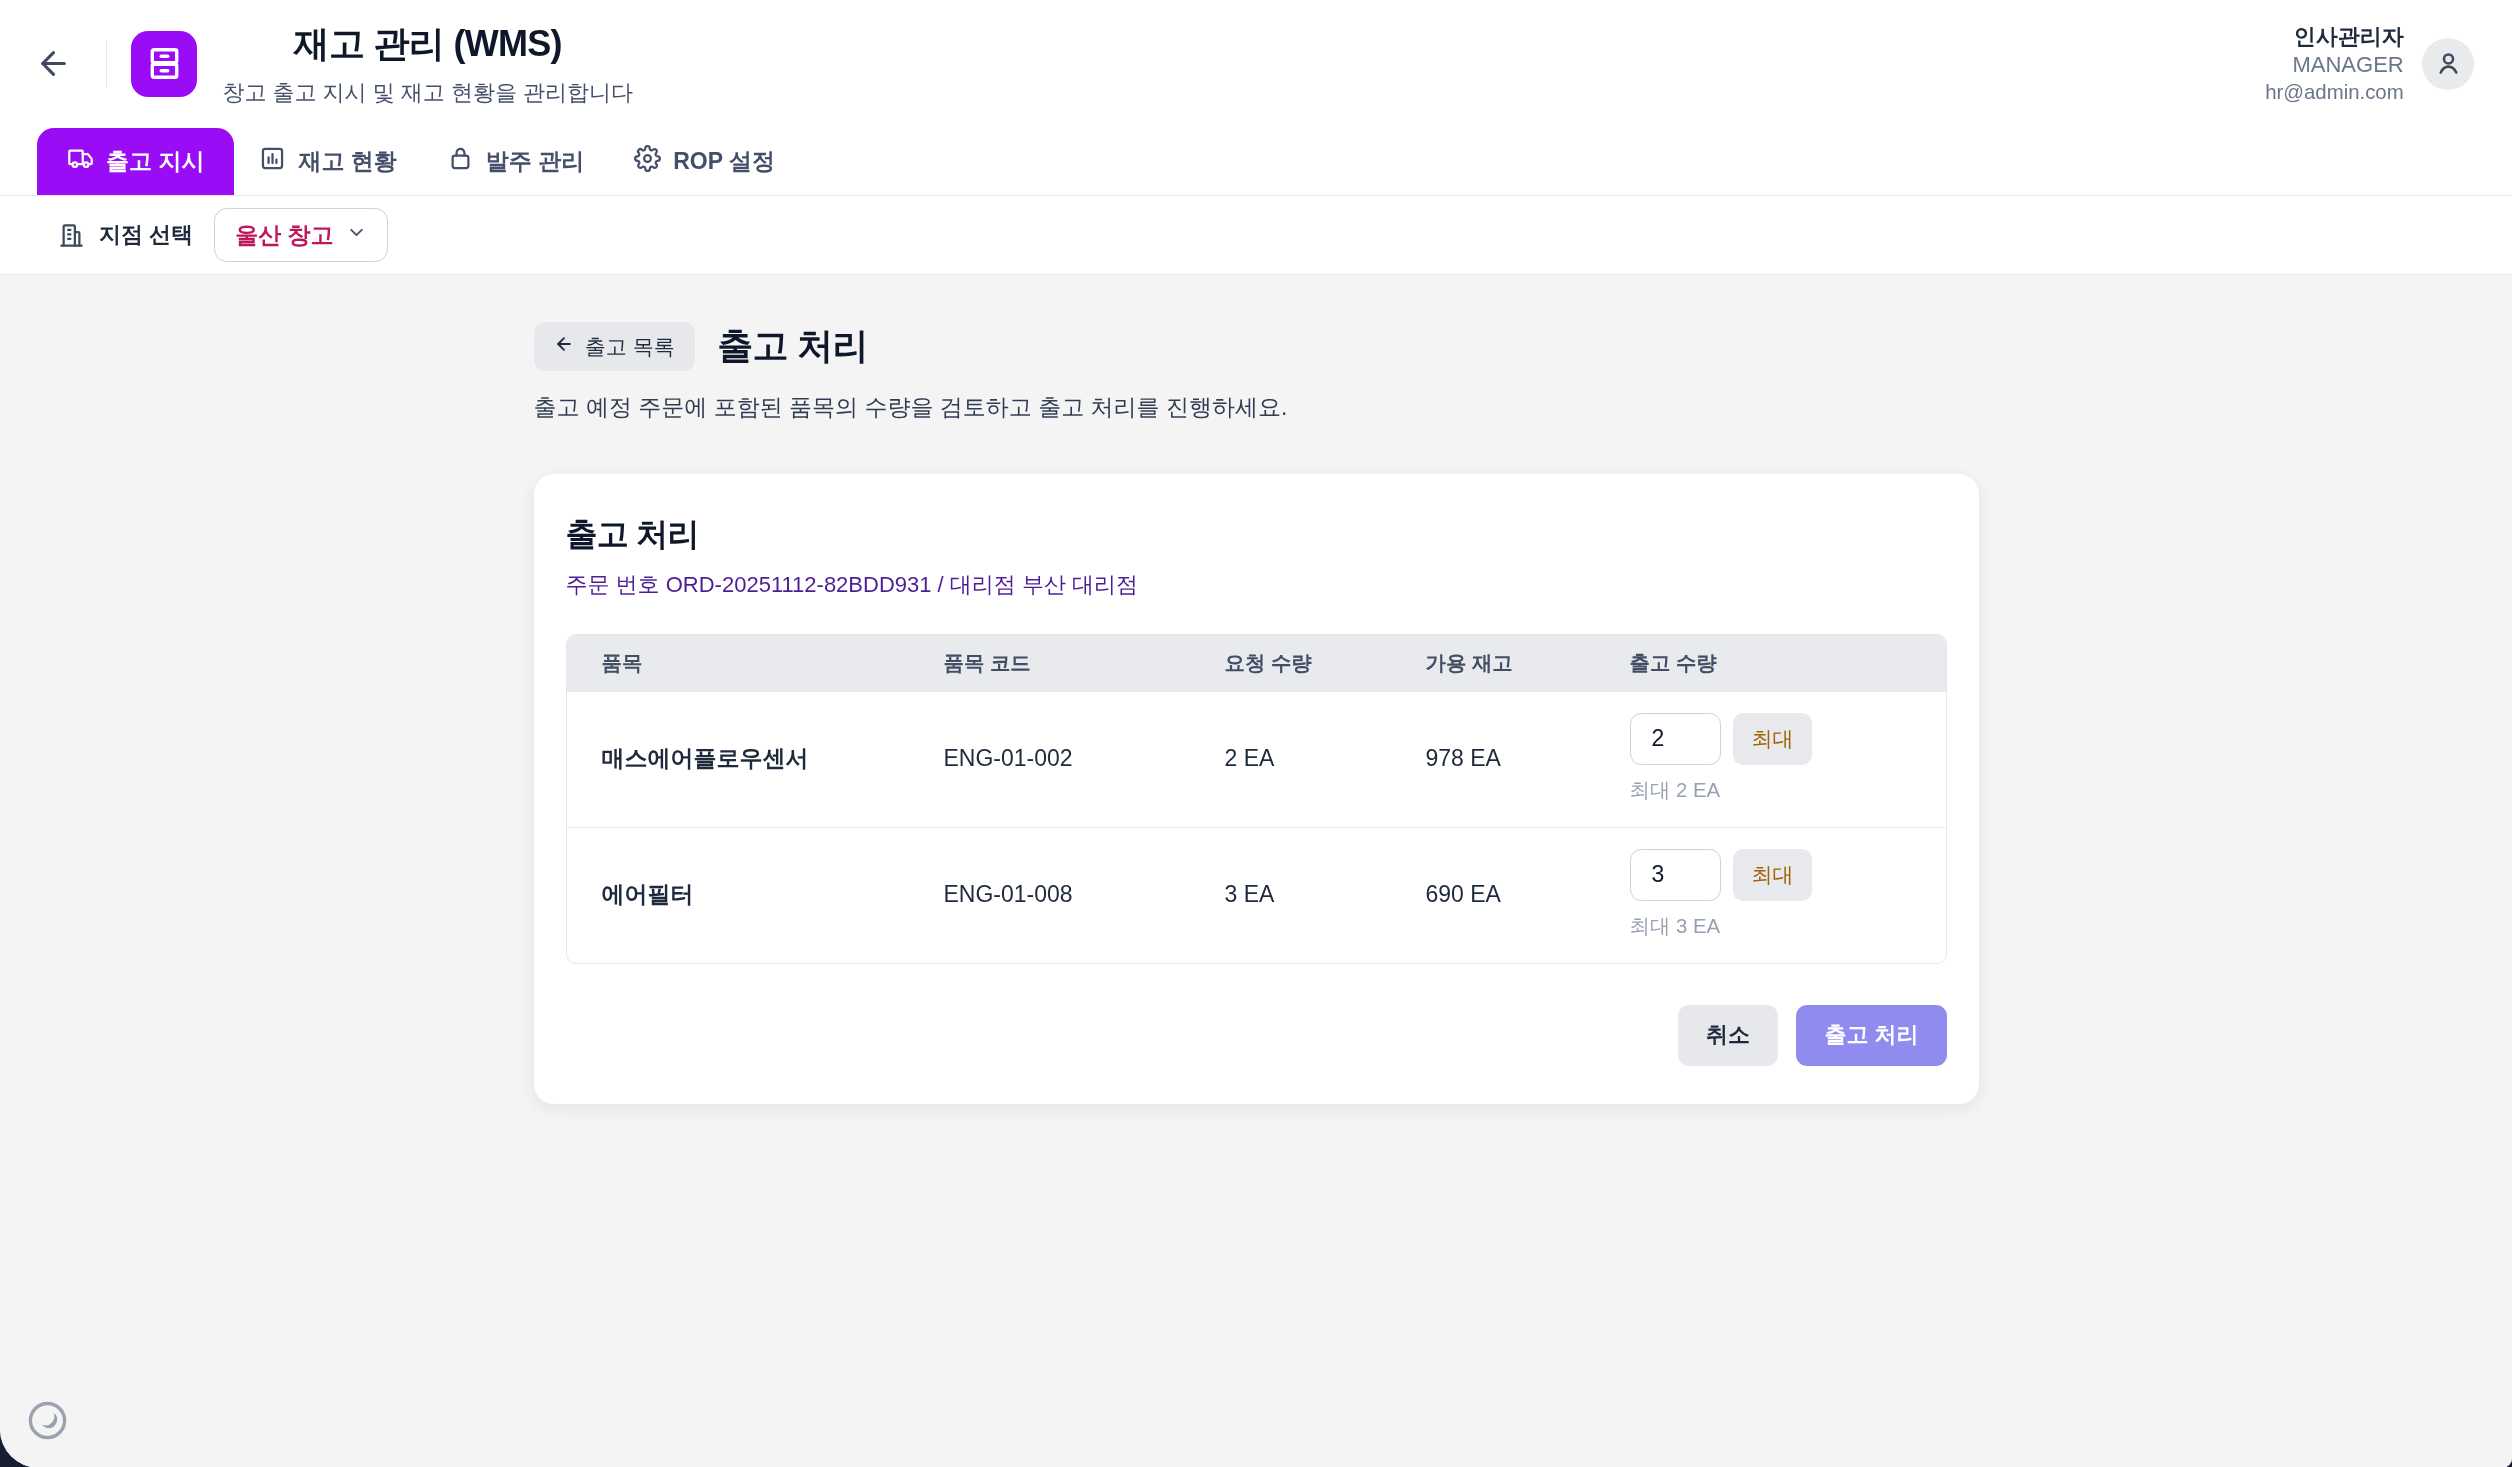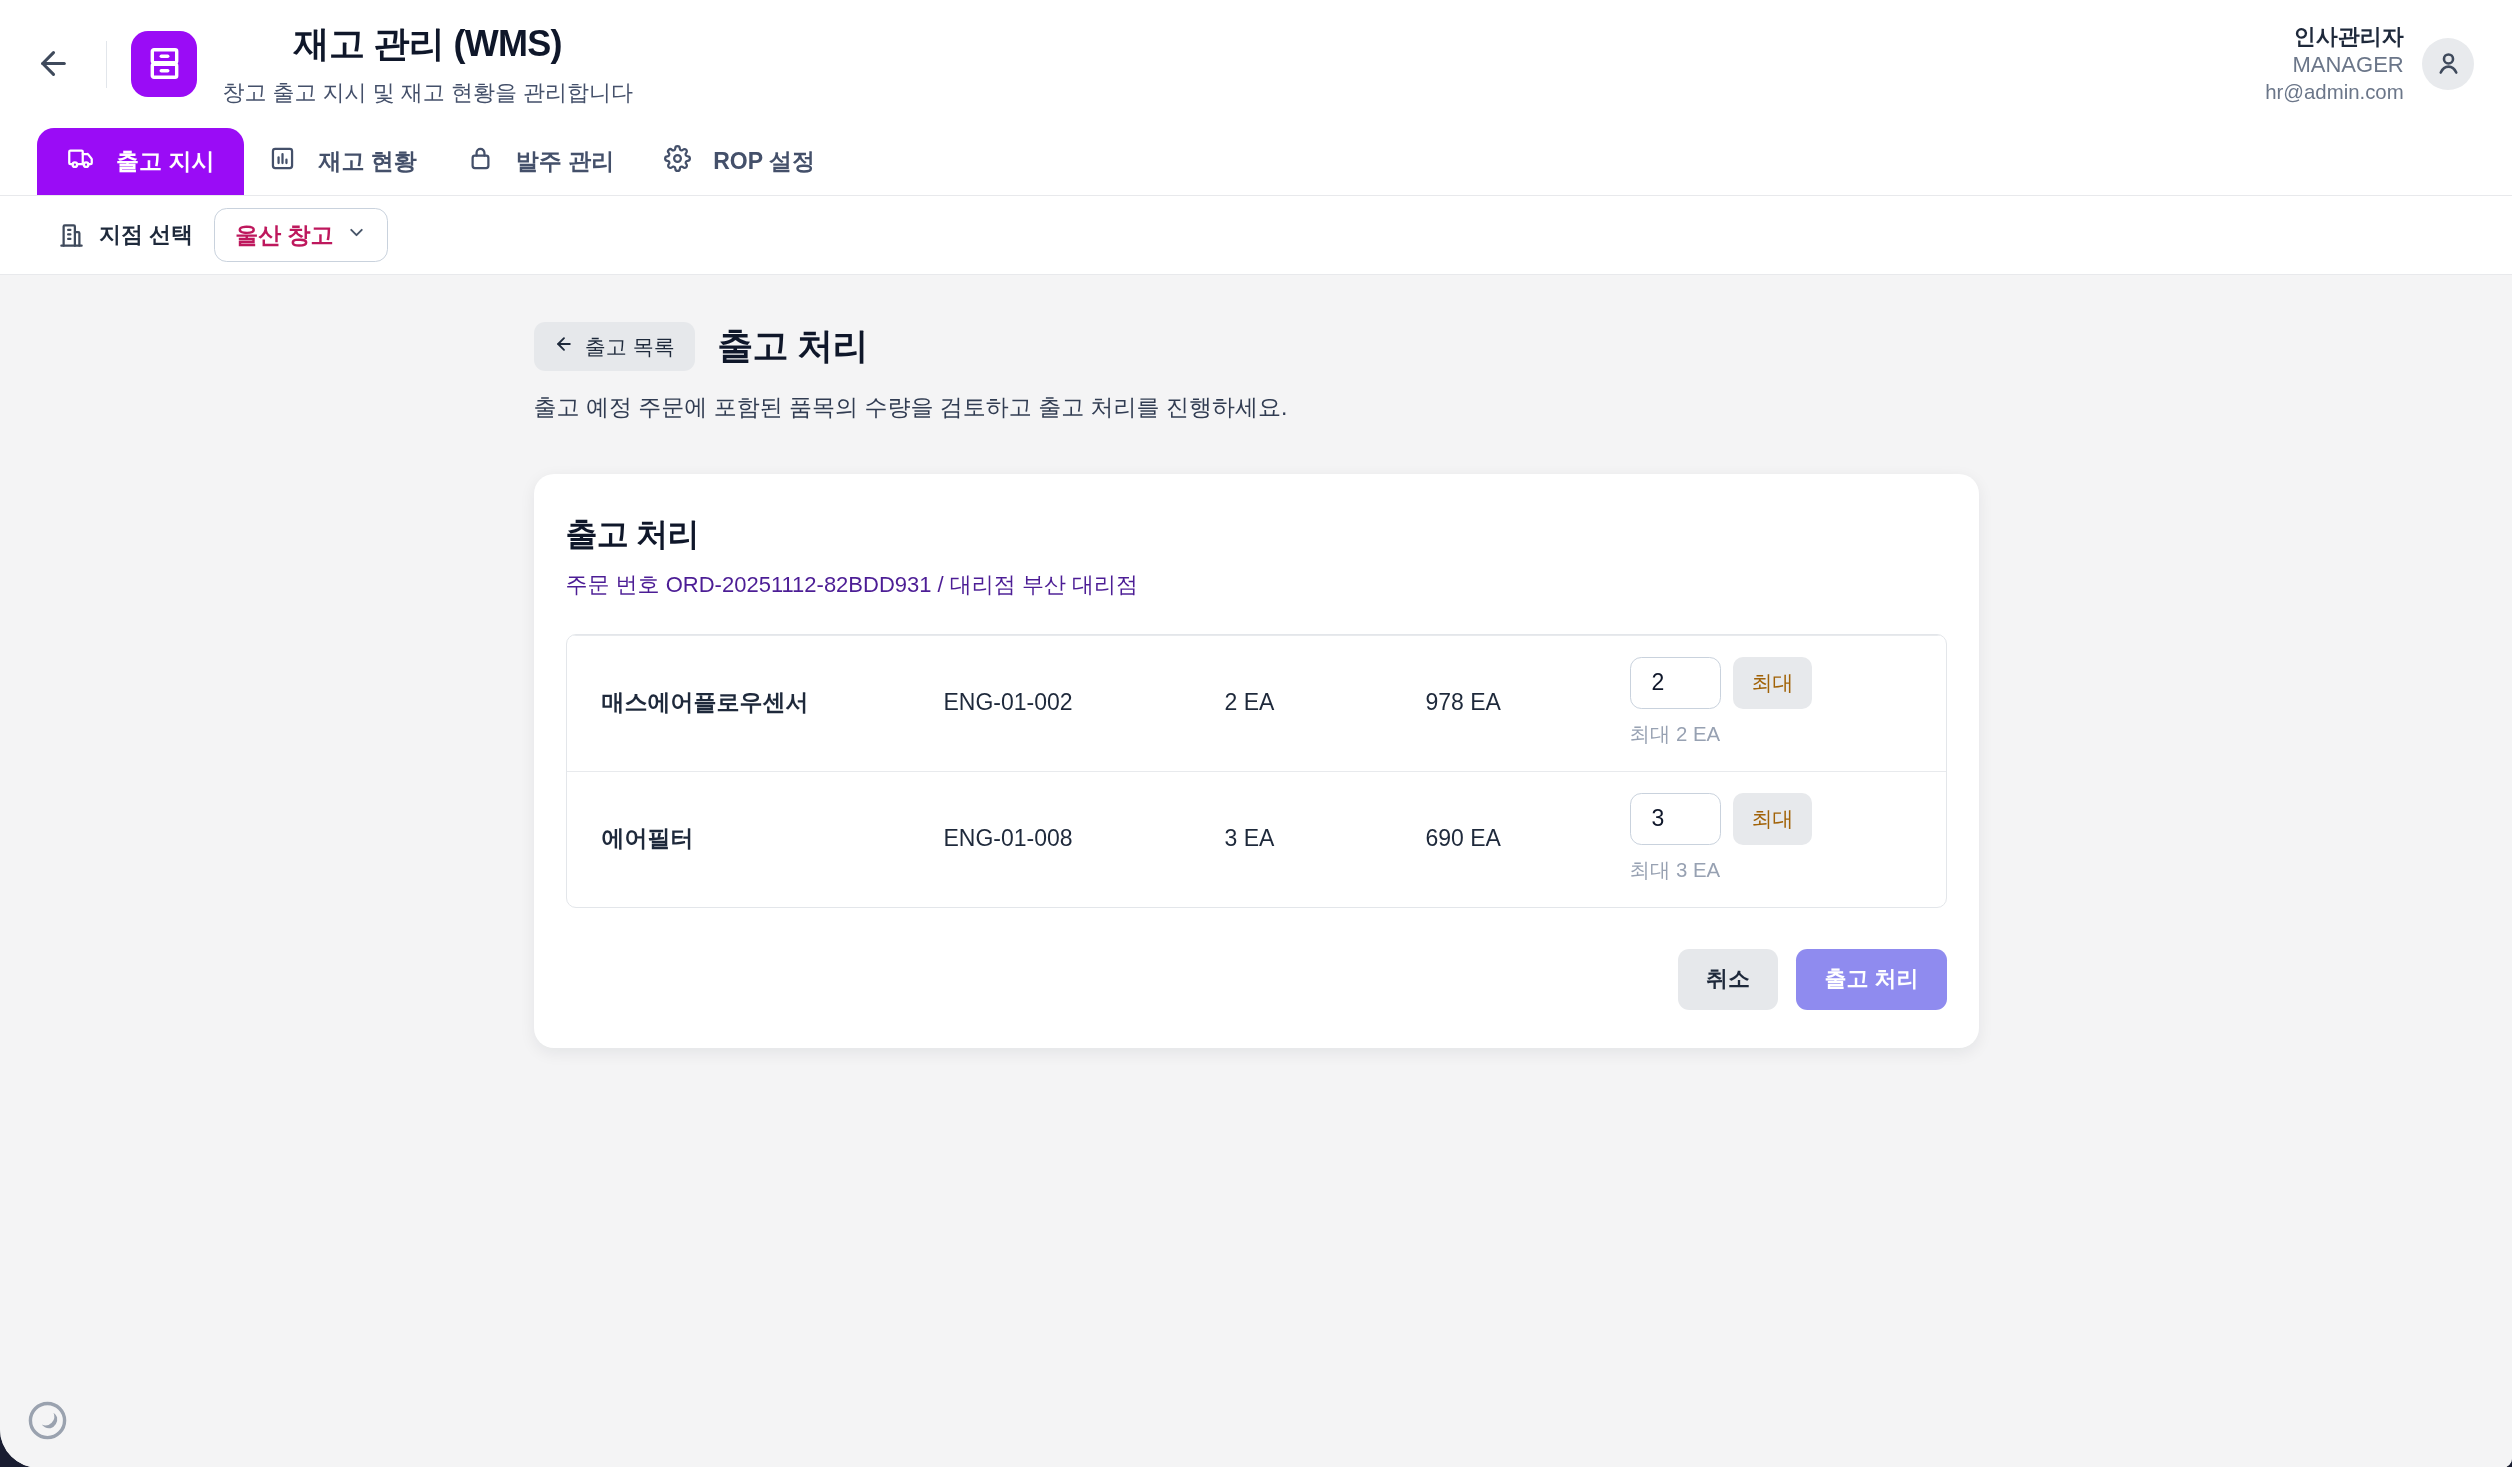--- a/index.html
+++ b/index.html
@@ -20,21 +20,21 @@
   .spacer{flex:1;}
   .user-block{text-align:right;line-height:1.28;}
   .user-name{font-size:22px;font-weight:700;color:#1e293b;}
   .user-role{font-size:22px;color:#6b7689;}
   .user-email{font-size:20.4px;color:#6b7689;}
   .avatar{width:52px;height:52px;border-radius:50%;background:#e8eaed;margin-left:18.3px;margin-right:38px;display:flex;align-items:center;justify-content:center;color:#3f4a5c;flex:none;}
   .avatar svg{width:31px;height:31px;}
 
   
   .tabbar{height:67px;background:#ffffff;border-bottom:1.4px solid #e8e9ec;display:flex;align-items:stretch;padding-left:37px;flex:none;}
-  .tab{display:flex;align-items:center;gap:22px;padding:0 25px;font-size:23px;font-weight:600;color:#44506a;cursor:pointer;}
+  .tab{display:flex;align-items:center;gap:12px;padding:0 25px;font-size:23px;font-weight:600;color:#44506a;cursor:pointer;}
   .tab svg{width:27px;height:27px;flex:none;}
   .tab.active{background:#9a0cf6;color:#ffffff;border-radius:17px 17px 0 0;padding:0 30px;}
 
   
   .filterbar{height:78px;background:#ffffff;border-bottom:1.4px solid #e8e9ec;display:flex;align-items:center;padding-left:58px;flex:none;}
   .filterbar .b-icon{width:27px;height:27px;color:#3f4a5c;flex:none;}
   .filter-label{font-size:22px;font-weight:600;color:#1e293b;margin-left:14px;}
   .branch-select{margin-left:21px;display:flex;align-items:center;gap:12.7px;border:1.4px solid #c9d2dd;border-radius:12.7px;padding:10.6px 20px;background:#ffffff;font-size:23px;font-weight:600;color:#be185d;cursor:pointer;}
   .branch-select svg{width:21px;height:21px;color:#475569;}
 
@@ -196,20 +196,27 @@
           </div>
           <div class="page-title">출고 처리</div>
         </div>
         <div class="page-desc">출고 예정 주문에 포함된 품목의 수량을 검토하고 출고 처리를 진행하세요.</div>
 
         <div class="card">
           <div class="card-title">출고 처리</div>
           <div class="card-subtitle">주문 번호 ORD-20251112-82BDD931 / 대리점 부산 대리점</div>
 
           <div class="table">
+            <div class="t-head">
+              <div class="th">품목</div>
+              <div class="th">품목 코드</div>
+              <div class="th">요청 수량</div>
+              <div class="th">가용 재고</div>
+              <div class="th">출고 수량</div>
+            </div>
 
             <div class="t-row">
               <div class="td item-name">매스에어플로우센서</div>
               <div class="td">ENG-01-002</div>
               <div class="td">2 EA</div>
               <div class="td">978 EA</div>
               <div class="td qty-cell">
                 <div class="qty-line">
                   <input class="qty-input" value="2" style="">
                   <button class="max-btn">최대</button>

